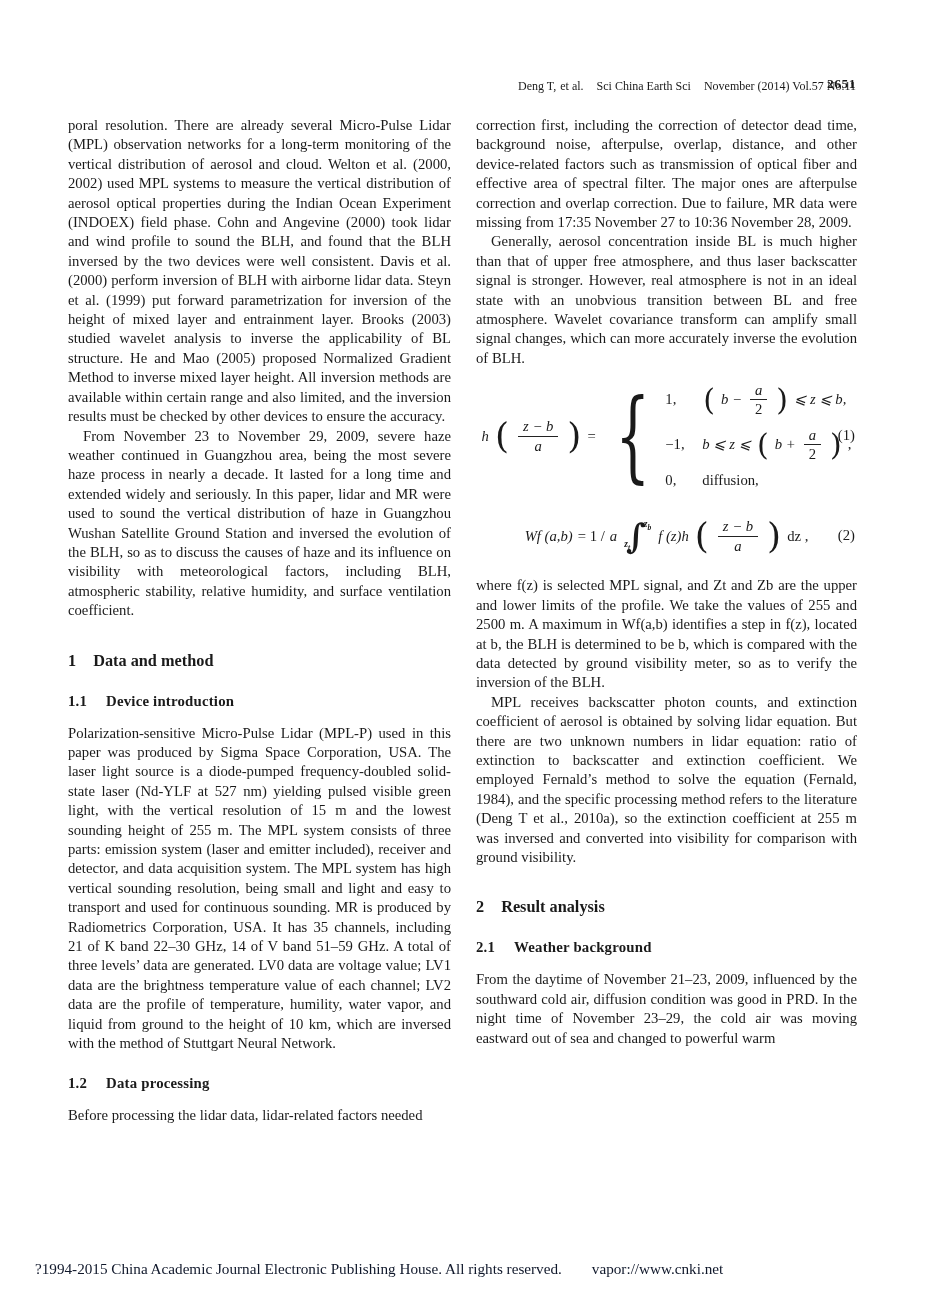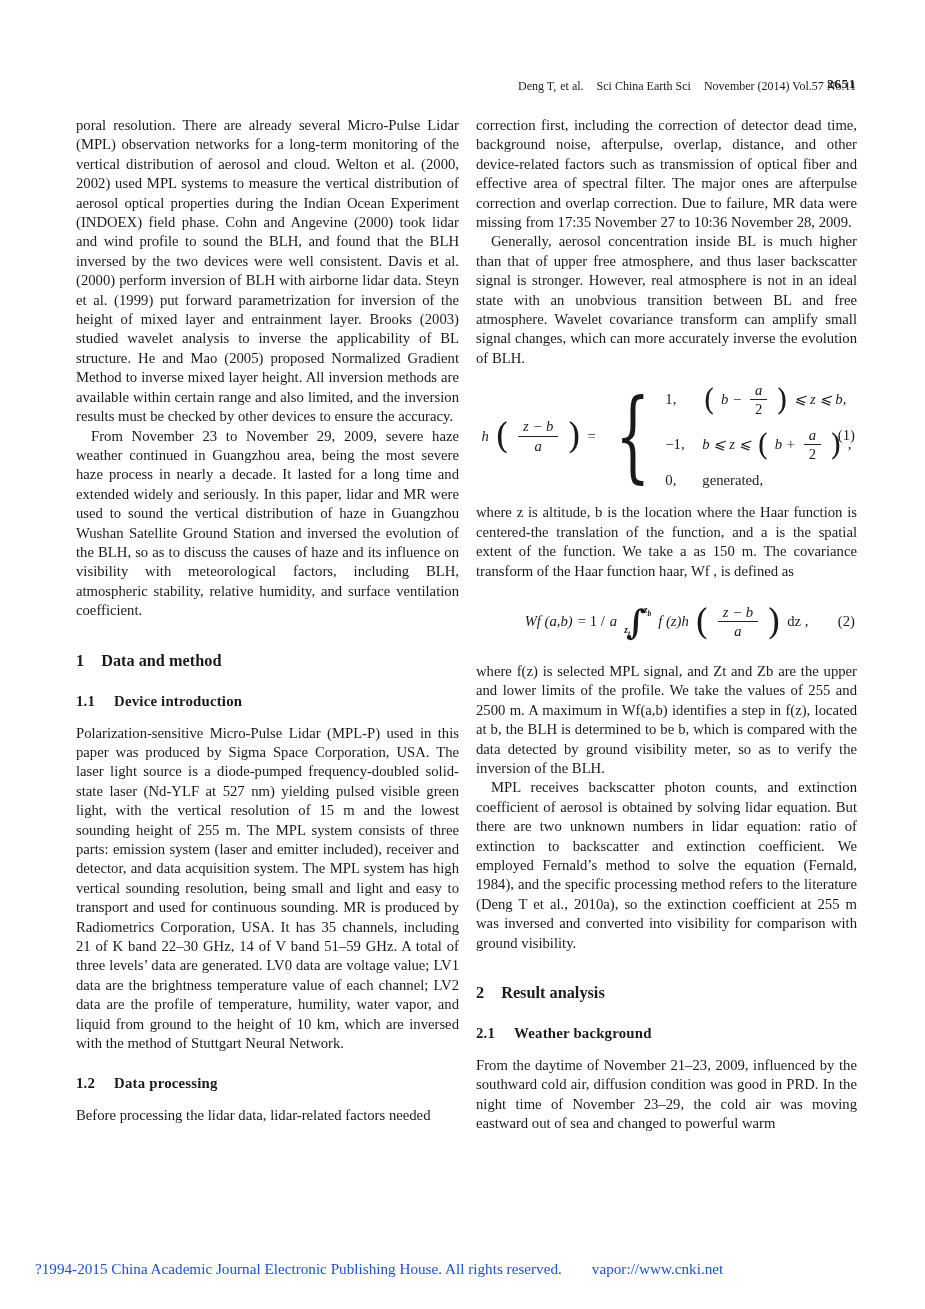--- a/index.html
+++ b/index.html
@@ -22,21 +22,21 @@
     white-space:nowrap;
   }
   .head-center .it{}
   .head-author{display:inline-flex;gap:4px;}
   .page-num{
     position:absolute;right:0;top:-3px;
     font-size:13.5px;font-weight:bold;letter-spacing:.5px;
   }
   
   .col{position:absolute;top:116px;font-size:14.7px;line-height:19.4px;}
-  .col-left{left:76px;width:383px;}
+  .col-left{left:68px;width:383px;}
   .col-right{left:476px;width:381px;}
   .para{margin:0;text-align:justify;}
   .indent{text-indent:15px;}
   .h-sec{
     display:flex;gap:17px;align-items:baseline;
     font-weight:bold;font-size:16.3px;line-height:20px;
     margin:30px 0 18px 0;
   }
   .h-sub{
     display:flex;gap:19px;align-items:baseline;
@@ -70,21 +70,21 @@
   .eq-row{display:flex;align-items:center;gap:5px;}
   .int{display:inline-flex;flex-direction:row;align-items:flex-start;margin:0 2px;line-height:1;font-weight:bold;}
   .ilim{font-size:9.5px;font-style:italic;line-height:9px;}
   .ilim sub{font-size:7.5px;}
   .ilim-top{align-self:flex-end;margin-right:-4px;margin-bottom:-1px;}
   .ilim-bot{align-self:flex-start;margin-left:-2px;margin-top:-1px;}
   .iglyph{font-size:34px;line-height:30px;font-family:"DejaVu Serif",serif;}
   
   .footer{
     position:absolute;left:35px;top:1260px;
-    font-size:15.2px;color:#1d4ed8;white-space:nowrap;
+    font-size:15.2px;color:#0f172a;white-space:nowrap;
     display:flex;gap:30px;
   }
 </style>
 </head>
 <body>
 
 <div class="page">
 
   <div class="running-head">
     <div class="head-center">
@@ -157,28 +157,27 @@
               <span class="frac">
                 <span class="fnum mi">a</span>
                 <span class="fden mn">2</span>
               </span>
               <span class="bp">)</span>
               <span class="mn">,</span>
             </span>
           </div>
           <div class="crow">
             <span class="mn cval">0,</span>
-            <span class="mn">generated,</span>
+            <span class="mn">diffusion,</span>
           </div>
         </div>
       </div>
       <span class="eq-label">(1)</span>
     </div>
 
-    <p class="para">where z is altitude, b is the location where the Haar function is centered-the translation of the function, and a is the spatial extent of the function. We take a as 150 m. The covariance transform of the Haar function haar, Wf , is defined as</p>
 
     <div class="equation" style="min-height:64px;">
       <div class="eq-row">
         <span class="mi">Wf (a,b)</span>
         <span class="mn">= 1 /</span>
         <span class="mi">a</span>
         <span class="int">
           <span class="ilim ilim-top"><span>z</span><sub>t</sub></span>
           <span class="iglyph">∫</span>
           <span class="ilim ilim-bot"><span>z</span><sub>b</sub></span>

